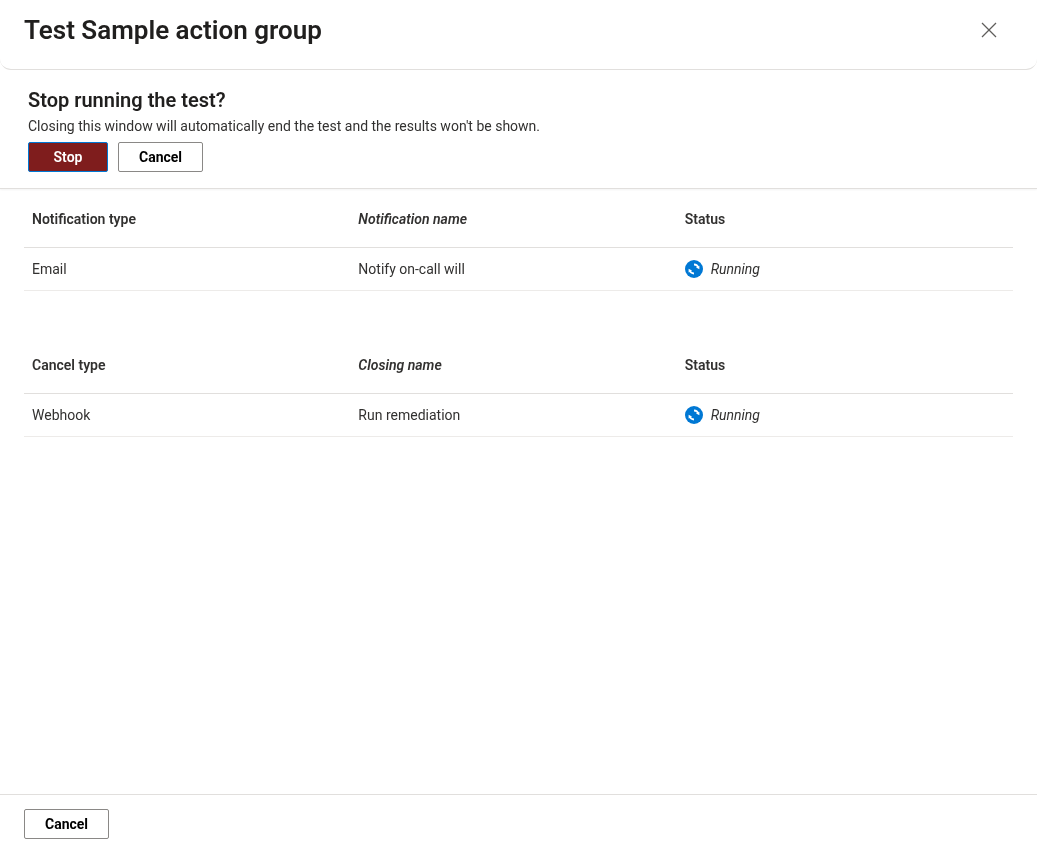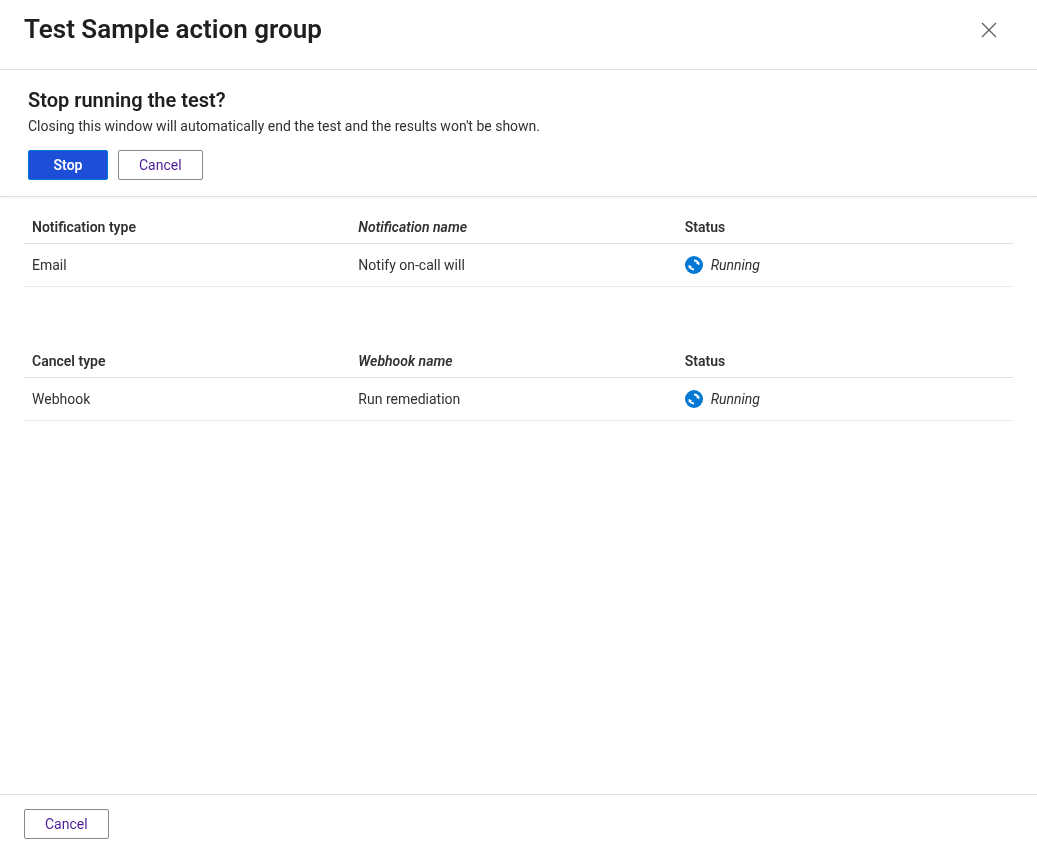--- a/index.html
+++ b/index.html
@@ -13,23 +13,24 @@
       color: #323130;
       background: #ffffff;
       width: 1037px;
       height: 853px;
       position: relative;
       overflow: hidden;
     }
     .header {
       display: flex;
       justify-content: space-between;
-      align-items: flex-start;
+      align-items: center;
       padding: 14px 36px 24px 24px;
       border-bottom: 1px solid #e1dfdd;
+      border-radius: 11px;
     }
     .header h1 {
       font-size: 26px;
       font-weight: 600;
       color: #201f1e;
     }
     .close-btn {
       background: none;
       border: none;
       cursor: pointer;
@@ -48,63 +49,64 @@
     }
     .prompt-title {
       font-size: 20px;
       font-weight: 600;
       color: #201f1e;
       margin-bottom: 6px;
     }
     .prompt-desc {
       font-size: 14px;
       color: #323130;
-      margin-bottom: 16px;
+      margin-bottom: 8px;
     }
     .btn-row {
       display: flex;
       gap: 10px;
     }
     .btn {
       height: 30px;
       min-width: 80px;
       padding: 0 20px;
       font-size: 14px;
       font-family: inherit;
       border-radius: 2px;
       cursor: pointer;
       display: inline-flex;
       align-items: center;
       justify-content: center;
     }
     .btn-primary {
-      background: #1d4ed8;
+      background: #7f1d1d;
       color: #ffffff;
       border: 1px solid #0078d4;
       font-weight: 600;
     }
     .btn-secondary {
       background: #ffffff;
-      color: #4c1d95;
+      color: #000000;
       border: 1px solid #8a8886;
+      font-weight: bold;
     }
     .content {
       padding: 4px 24px 0 24px;
     }
     .table {
       width: 100%;
       border-collapse: collapse;
       margin-top: 8px;
     }
     .table thead th {
       text-align: left;
       font-weight: 600;
       font-size: 14px;
       color: #323130;
-      padding: 10px 8px 8px 8px;
+      padding: 10px 8px 20px 8px;
       border-bottom: 1px solid #e1dfdd;
     }
     .table tbody td {
       padding: 12px 8px 12px 8px;
       font-size: 14px;
       color: #323130;
       border-bottom: 1px solid #edebe9;
       vertical-align: middle;
     }
     .table .col1 { width: 33%; }
@@ -192,21 +194,21 @@
       </tr>
     </tbody>
   </table>
 
   <div class="table-gap"></div>
 
   <table class="table">
     <thead>
       <tr>
         <th class="col1">Cancel type</th>
-        <th class="col2">Webhook name</th>
+        <th class="col2">Closing name</th>
         <th class="col3">Status</th>
       </tr>
     </thead>
     <tbody>
       <tr>
         <td class="link-cell">Webhook</td>
         <td>Run remediation</td>
         <td>
           <div class="status-cell">
             <svg class="spinner-icon" viewBox="0 0 16 16">

